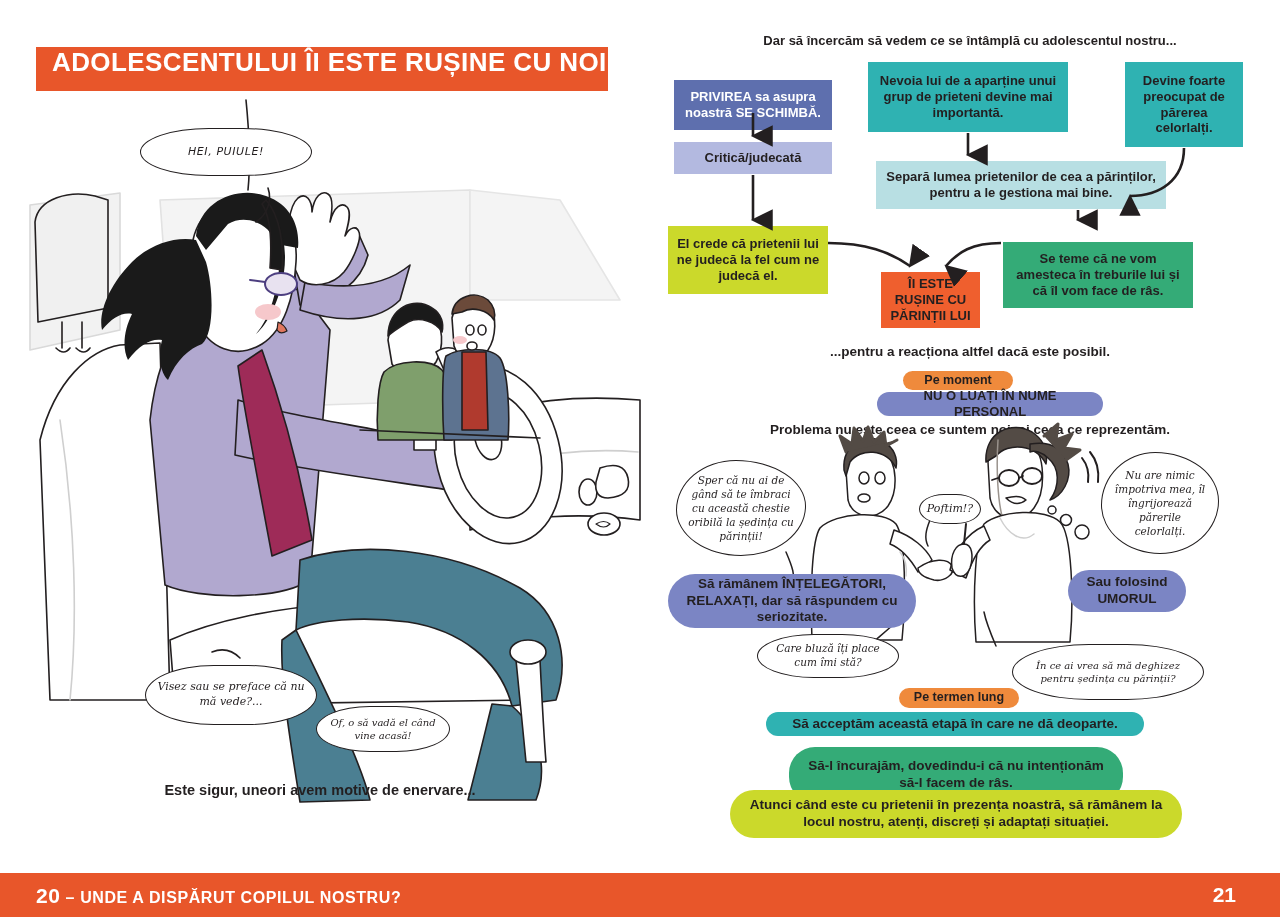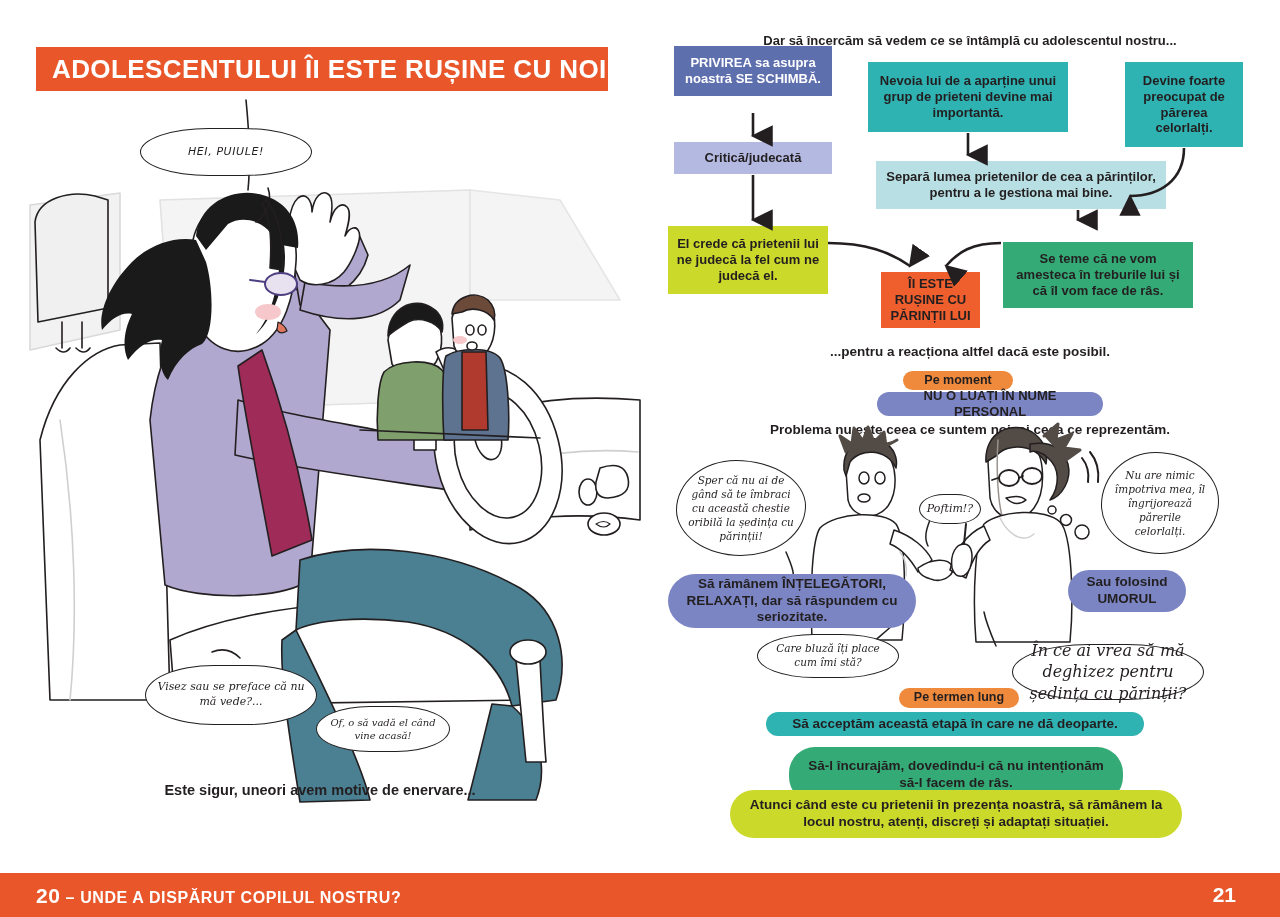--- a/index.html
+++ b/index.html
@@ -2,21 +2,21 @@
 <html><head>
 <meta charset="utf-8">
 <style>
   html,body{margin:0;padding:0;background:#fff;}
   body{width:1280px;height:917px;position:relative;overflow:hidden;
        font-family:"Liberation Sans",sans-serif;color:#231f20;}
   .page{position:absolute;inset:0;}
 
   
   .title-bar{position:absolute;left:36px;top:47px;width:572px;height:44px;
-    background:#e8562a;display:flex;align-items:center;}
+    background:#e8562a;display:flex;}
   .title-bar .t{color:#fff;font-size:26px;font-weight:bold;letter-spacing:.4px;
     padding-left:16px;white-space:nowrap;}
 
   .footer{position:absolute;left:0;bottom:0;width:1280px;height:44px;background:#e8562a;}
   .footer .left{position:absolute;left:36px;top:11px;color:#ffffff;font-size:16px;
     font-weight:bold;letter-spacing:.6px;white-space:nowrap;}
   .footer .left .num{font-size:21px;}
   .footer .right{position:absolute;right:44px;top:10px;color:#fff;font-size:21px;font-weight:bold;}
 
   .caption-left{position:absolute;left:0;top:782px;width:640px;text-align:center;
@@ -165,21 +165,21 @@
   <div class="bub caps r" style="left:140px;top:128px;width:172px;height:48px;">HEI, PUIULE!</div>
 
   <div class="bub r" style="left:145px;top:665px;width:172px;height:60px;">Visez sau se preface că nu mă vede?...</div>
 
   <div class="bub r" style="left:316px;top:706px;width:134px;height:46px;font-size:10px;">Of, o să vadă el când vine acasă!</div>
 
   <div class="caption-left">Este sigur, uneori avem motive de enervare...</div>
 
   <div class="intro">Dar să încercăm să vedem ce se întâmplă cu adolescentul nostru...</div>
 
-  <div class="box white" style="left:674px;top:46px;width:158px;height:50px;background:#5e6fae;">PRIVIREA sa asupra noastră SE SCHIMBĂ.</div>
+  <div class="box white" style="left:674px;top:80px;width:158px;height:50px;background:#5e6fae;">PRIVIREA sa asupra noastră SE SCHIMBĂ.</div>
 
   <div class="box" style="left:674px;top:142px;width:158px;height:32px;background:#b3b9e0;">Critică/judecată</div>
 
   <div class="box" style="left:868px;top:62px;width:200px;height:70px;background:#2fb2b2;">Nevoia lui de a aparține unui grup de prieteni devine mai importantă.</div>
 
   <div class="box" style="left:1125px;top:62px;width:118px;height:85px;background:#2fb2b2;">Devine foarte preocupat de părerea celorlalți.</div>
 
   <div class="box" style="left:876px;top:161px;width:290px;height:48px;background:#b8dfe3;">Separă lumea prietenilor de cea a părinților, pentru a le gestiona mai bine.</div>
 
   <div class="box" style="left:668px;top:226px;width:160px;height:68px;background:#cbd92b;">El crede că prietenii lui ne judecă la fel cum ne judecă el.</div>
@@ -268,21 +268,21 @@
   </div>
 
   <div class="bub r" style="left:919px;top:494px;width:62px;height:30px;font-size:11px;">Poftim!?</div>
 
   <div class="thought" style="left:1101px;top:452px;width:118px;height:102px;">
     <span>Nu are nimic împotriva mea, îl îngrijorează părerile celorlalți.</span>
   </div>
 
   <div class="bub r" style="left:757px;top:634px;width:142px;height:44px;font-size:10.5px;">Care bluză îți place cum îmi stă?</div>
 
-  <div class="bub r" style="left:1012px;top:644px;width:192px;height:56px;font-size:16px;">În ce ai vrea să mă deghizez pentru ședința cu părinții?</div>
+  <div class="bub r" style="left:1012px;top:644px;width:192px;height:56px;font-size:10px;">În ce ai vrea să mă deghizez pentru ședința cu părinții?</div>
 
   <div class="pill" style="left:668px;top:574px;width:248px;height:54px;background:#7b85c4;border-radius:30px;">Să rămânem ÎNȚELEGĂTORI, RELAXAȚI, dar să răspundem cu seriozitate.</div>
 
   <div class="pill" style="left:1068px;top:570px;width:118px;height:42px;background:#7b85c4;border-radius:22px;">Sau folosind UMORUL</div>
 
   <div class="pill" style="left:899px;top:688px;width:120px;height:20px;background:#ef8a3c;font-size:12.5px;">Pe termen lung</div>
 
   <div class="pill" style="left:766px;top:712px;width:378px;height:24px;background:#2fb2b2;">Să acceptăm această etapă în care ne dă deoparte.</div>
 
   <div class="pill" style="left:789px;top:740px;width:334px;height:56px;background:#34ab77;border-radius:26px;margin-top:7px;">Să-l încurajăm, dovedindu-i că nu intenționăm să-l facem de râs.</div>

